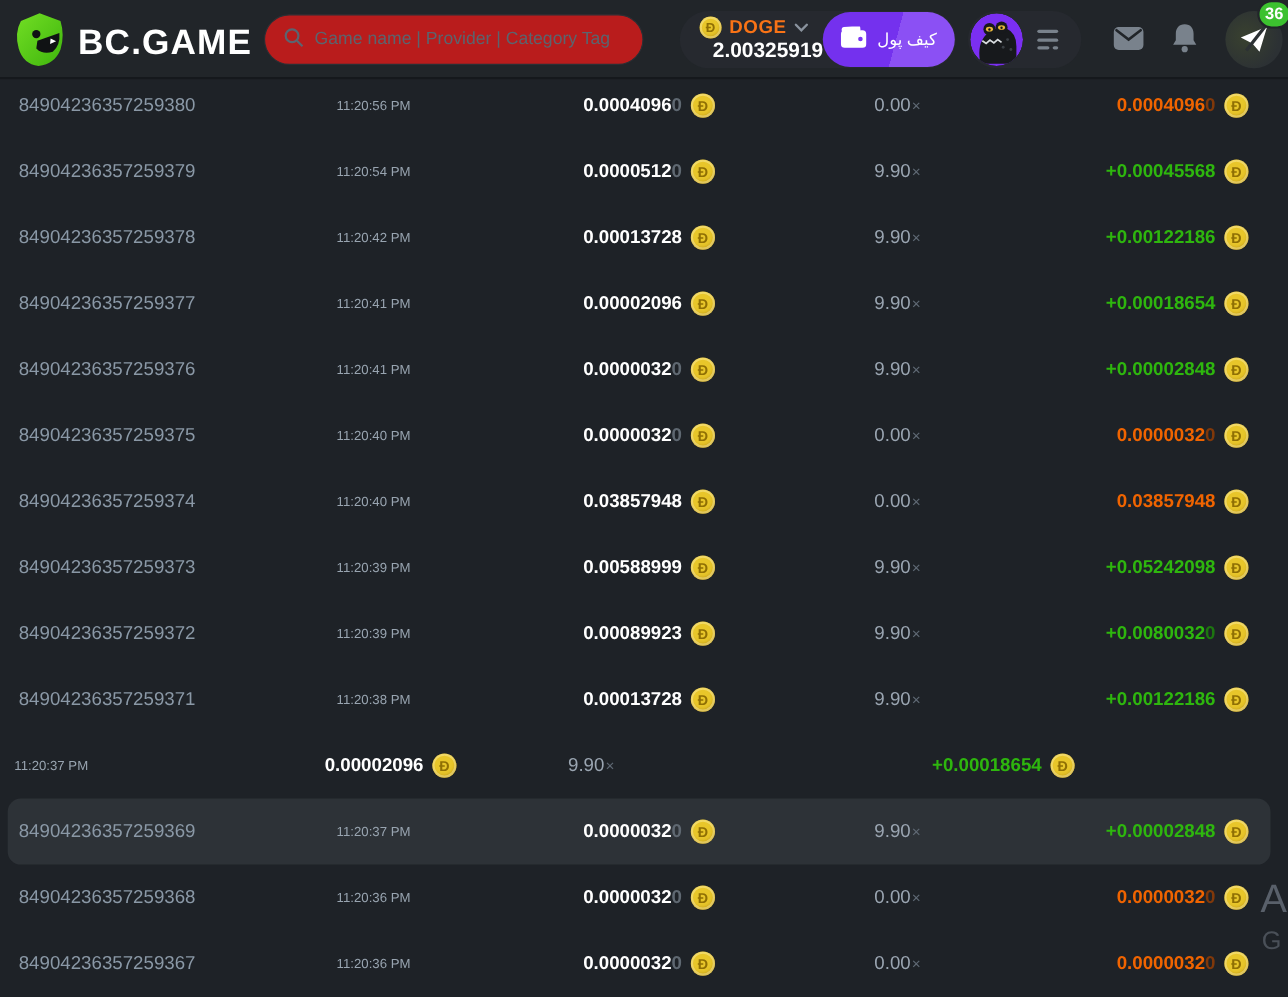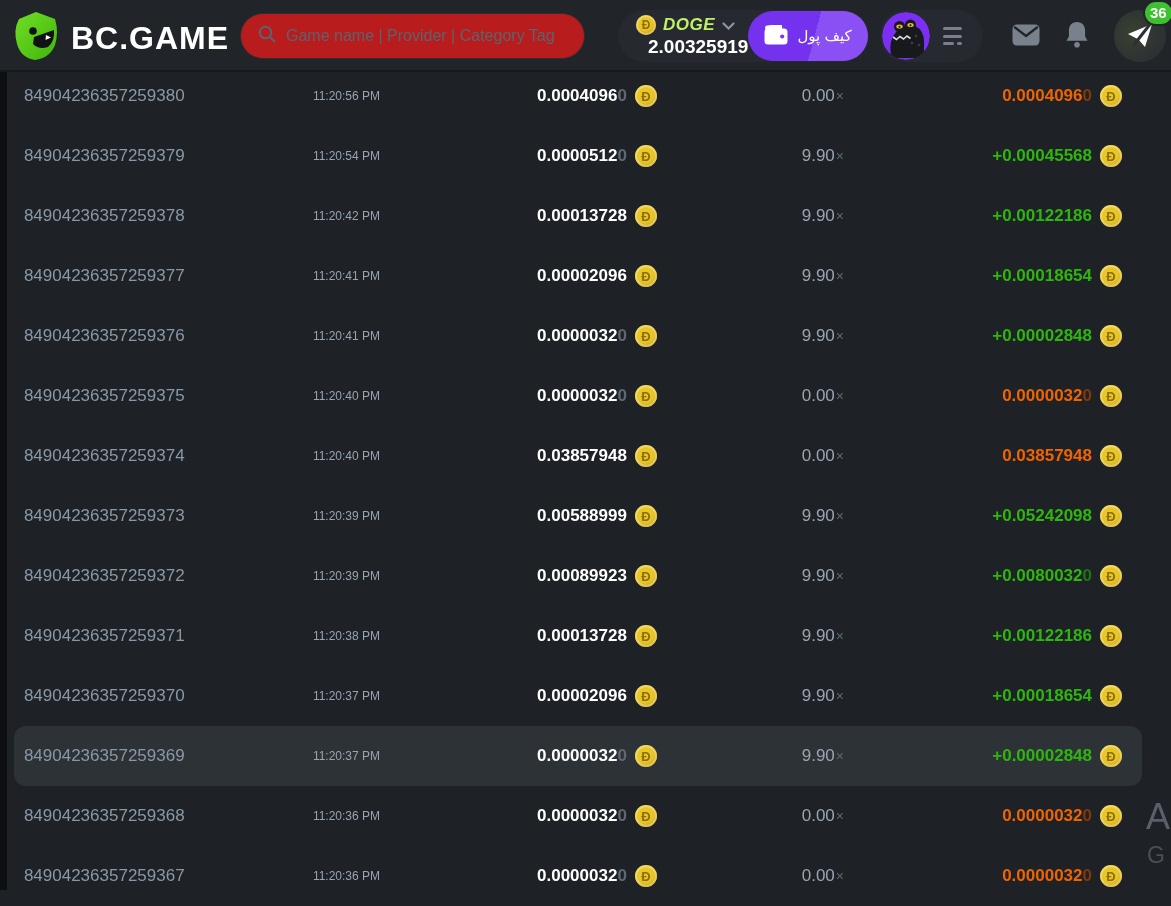--- a/index.html
+++ b/index.html
@@ -17,21 +17,21 @@
     background:#b91c1c; border:1px solid #2b2f34; border-radius:23px;
     display:flex; align-items:center; padding:0 14px 0 16px; gap:9px; }
   .search-pill input { flex:1; background:transparent; border:none; outline:none;
     color:#aab3bc; font-size:16px; font-family:inherit; }
   .search-pill input::placeholder { color:#5b646e; }
 
   .wallet-pill { position:absolute; left:618px; top:10px; width:251px; height:52px;
     background:#26292f; border-radius:26px; display:flex; align-items:center; padding-left:18px; }
   .balance-block { display:flex; flex-direction:column; line-height:1.05; cursor:pointer; }
   .balance-top { display:flex; align-items:center; gap:7px; }
-  .currency-code { color:#bef264; font-size:17px; font-weight:700; letter-spacing:.5px;font-style:italic; }
+  .currency-code { color:#f97316; font-size:17px; font-weight:700; letter-spacing:.5px; }
   .balance-amount { color:#fff; font-size:19px; font-weight:700; margin-left:12px; margin-top:2px; }
   .deposit-btn { position:absolute; right:1px; top:1px; width:120px; height:50px; border:none;
     border-radius:25px; background:linear-gradient(105deg,#7431ee 55%,#8b50f4 55%);
     display:flex; align-items:center; justify-content:center; gap:9px;
     color:#fff; font-size:15px; font-family:inherit; cursor:pointer; }
 
   .avatar-pill { position:absolute; left:880px; top:10px; width:103px; height:52px;
     background:#26292f; border-radius:26px; display:flex; align-items:center; }
   .avatar { width:48px; height:48px; margin-left:2px; border-radius:50%; overflow:hidden; cursor:pointer; }
   .menu-icon { margin-left:13px; display:flex; flex-direction:column; gap:4.5px; cursor:pointer; }
@@ -43,21 +43,21 @@
   .mail-btn { left:1012px; top:24px; }
   .bell-btn { left:1064px; top:21px; }
   .chat-btn { left:1114px; top:10px; width:52px; height:52px; border-radius:50%;
     background:radial-gradient(circle at 35% 45%, #39412f 0%, #2c3134 70%);
     display:flex; align-items:center; justify-content:center; }
   .chat-badge { position:absolute; top:-10px; left:29px; min-width:30px; height:26px;
     background:#3cc12f; border:2px solid #212529; border-radius:14px;
     color:#fff; font-size:15px; font-weight:700; line-height:22px; text-align:center; padding:0 5px; }
 
   
-  .main { position:absolute; top:72px; left:0; width:1137px; bottom:16px; display:flex; }
+  .main { position:absolute; top:72px; left:0; width:1137px; bottom:16px; display:flex;flex-direction:column; }
   .left-strip { width:7px; background:#0d0f12; }
   .table-wrap { width:1150px; margin-top:-6px; }
   .row { display:grid; grid-template-columns:293px 127px 235px 322px 1fr;
     align-items:center; height:60px; padding-right:15px; position:relative; cursor:pointer; }
   .row.hl::before { content:""; position:absolute; left:7px; right:-5px; top:0; bottom:0;
     background:#2d3237; border-radius:12px; }
   .row > div { position:relative; }
   .cell-id { padding-left:17px; color:#8a98a6; font-size:17px; }
   .cell-time { padding-left:13px; color:#98a4b0; font-size:12px; }
   .cell-bet { display:flex; justify-content:flex-end; align-items:center; gap:8px; padding-right:5px; }
@@ -358,21 +358,20 @@
     <div class="cell-mult">
       <span>9.90</span><span class="mult-x">×</span>
     </div>
     <div class="cell-profit">
       <span class="profit win"><span class="profit-main">+0.00122186</span><span class="profit-dim"></span></span>
       <span class="coin coin-lg">Đ</span>
     </div>
   </div>
 
   <div class="row">
-    <div class="cell-id">84904236357259370</div>
     <div class="cell-time">11:20:37 PM</div>
     <div class="cell-bet">
       <span><span class="num-main">0.00002096</span><span class="num-dim"></span></span>
       <span class="coin coin-lg">Đ</span>
     </div>
     <div class="cell-mult">
       <span>9.90</span><span class="mult-x">×</span>
     </div>
     <div class="cell-profit">
       <span class="profit win"><span class="profit-main">+0.00018654</span><span class="profit-dim"></span></span>

